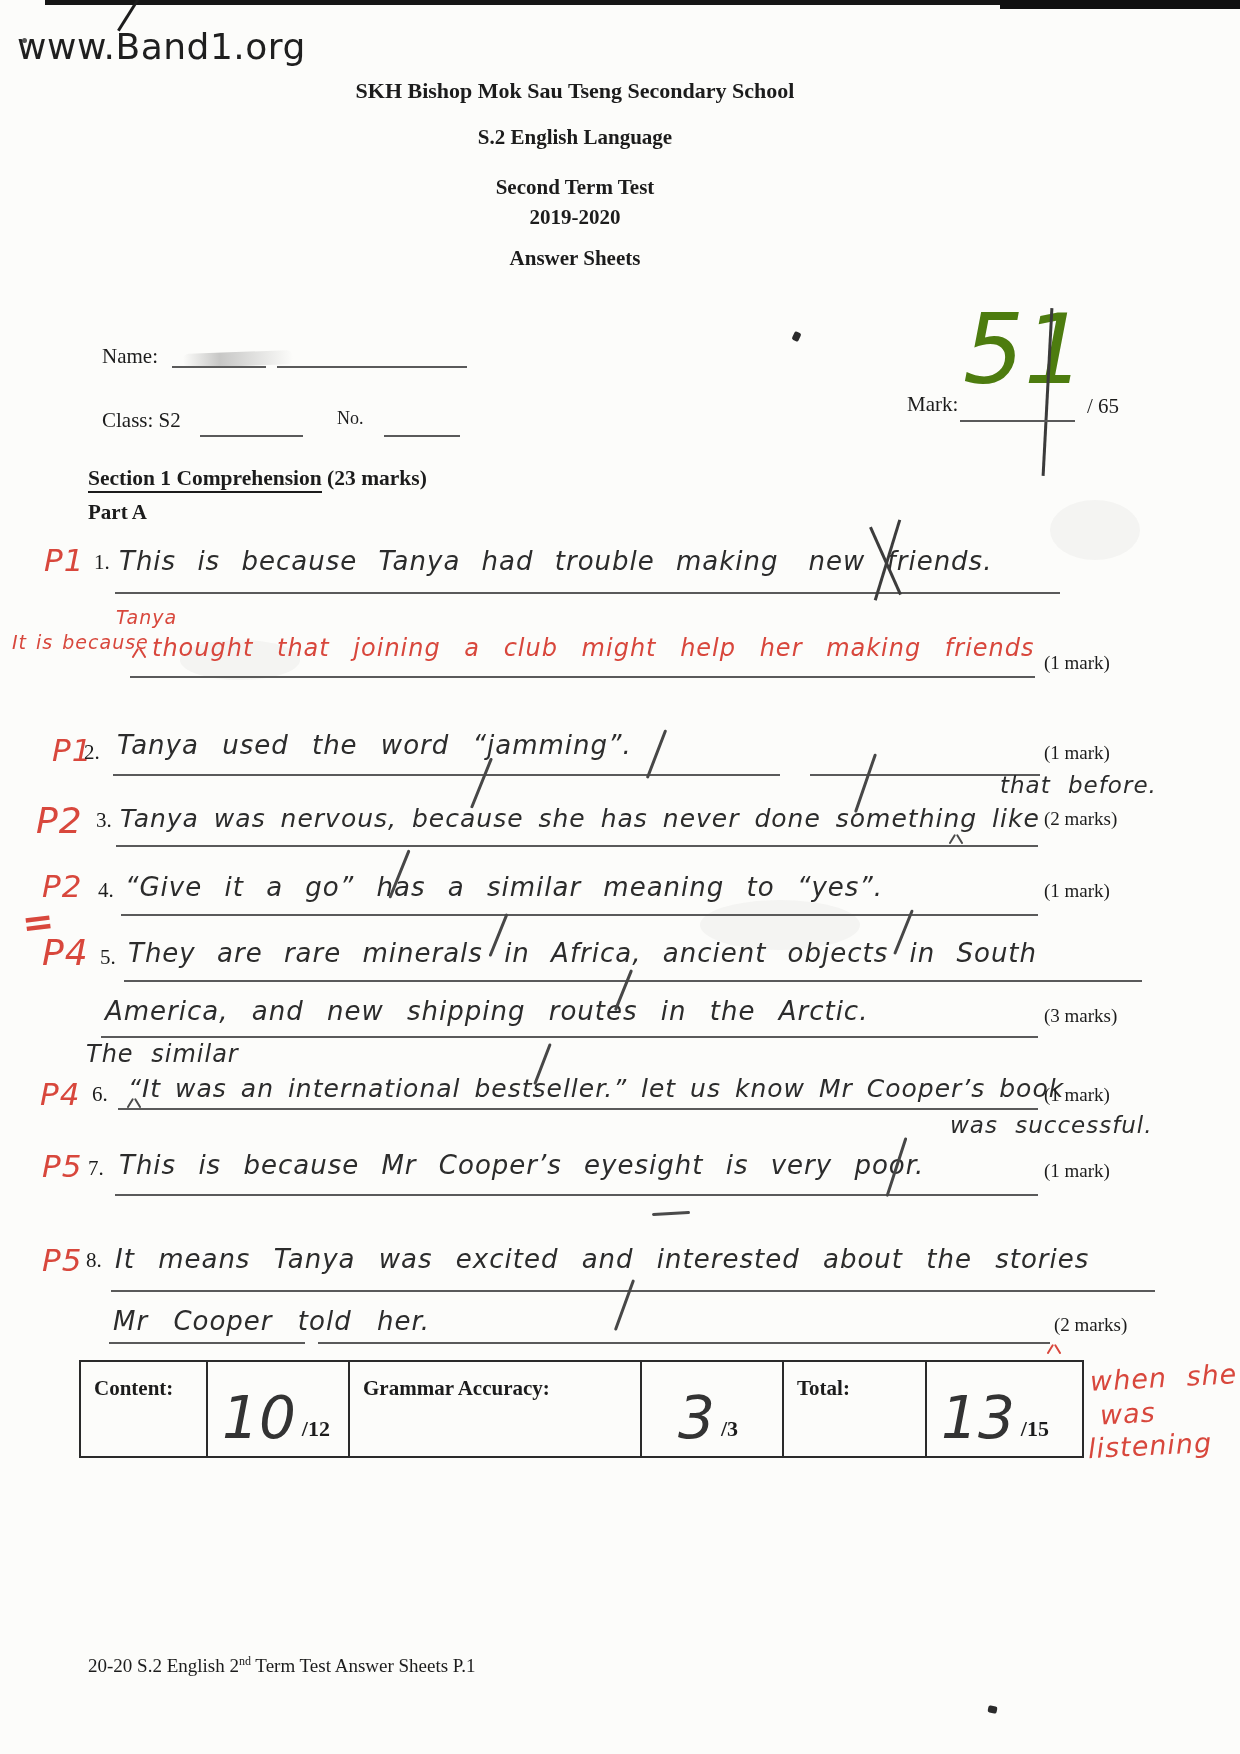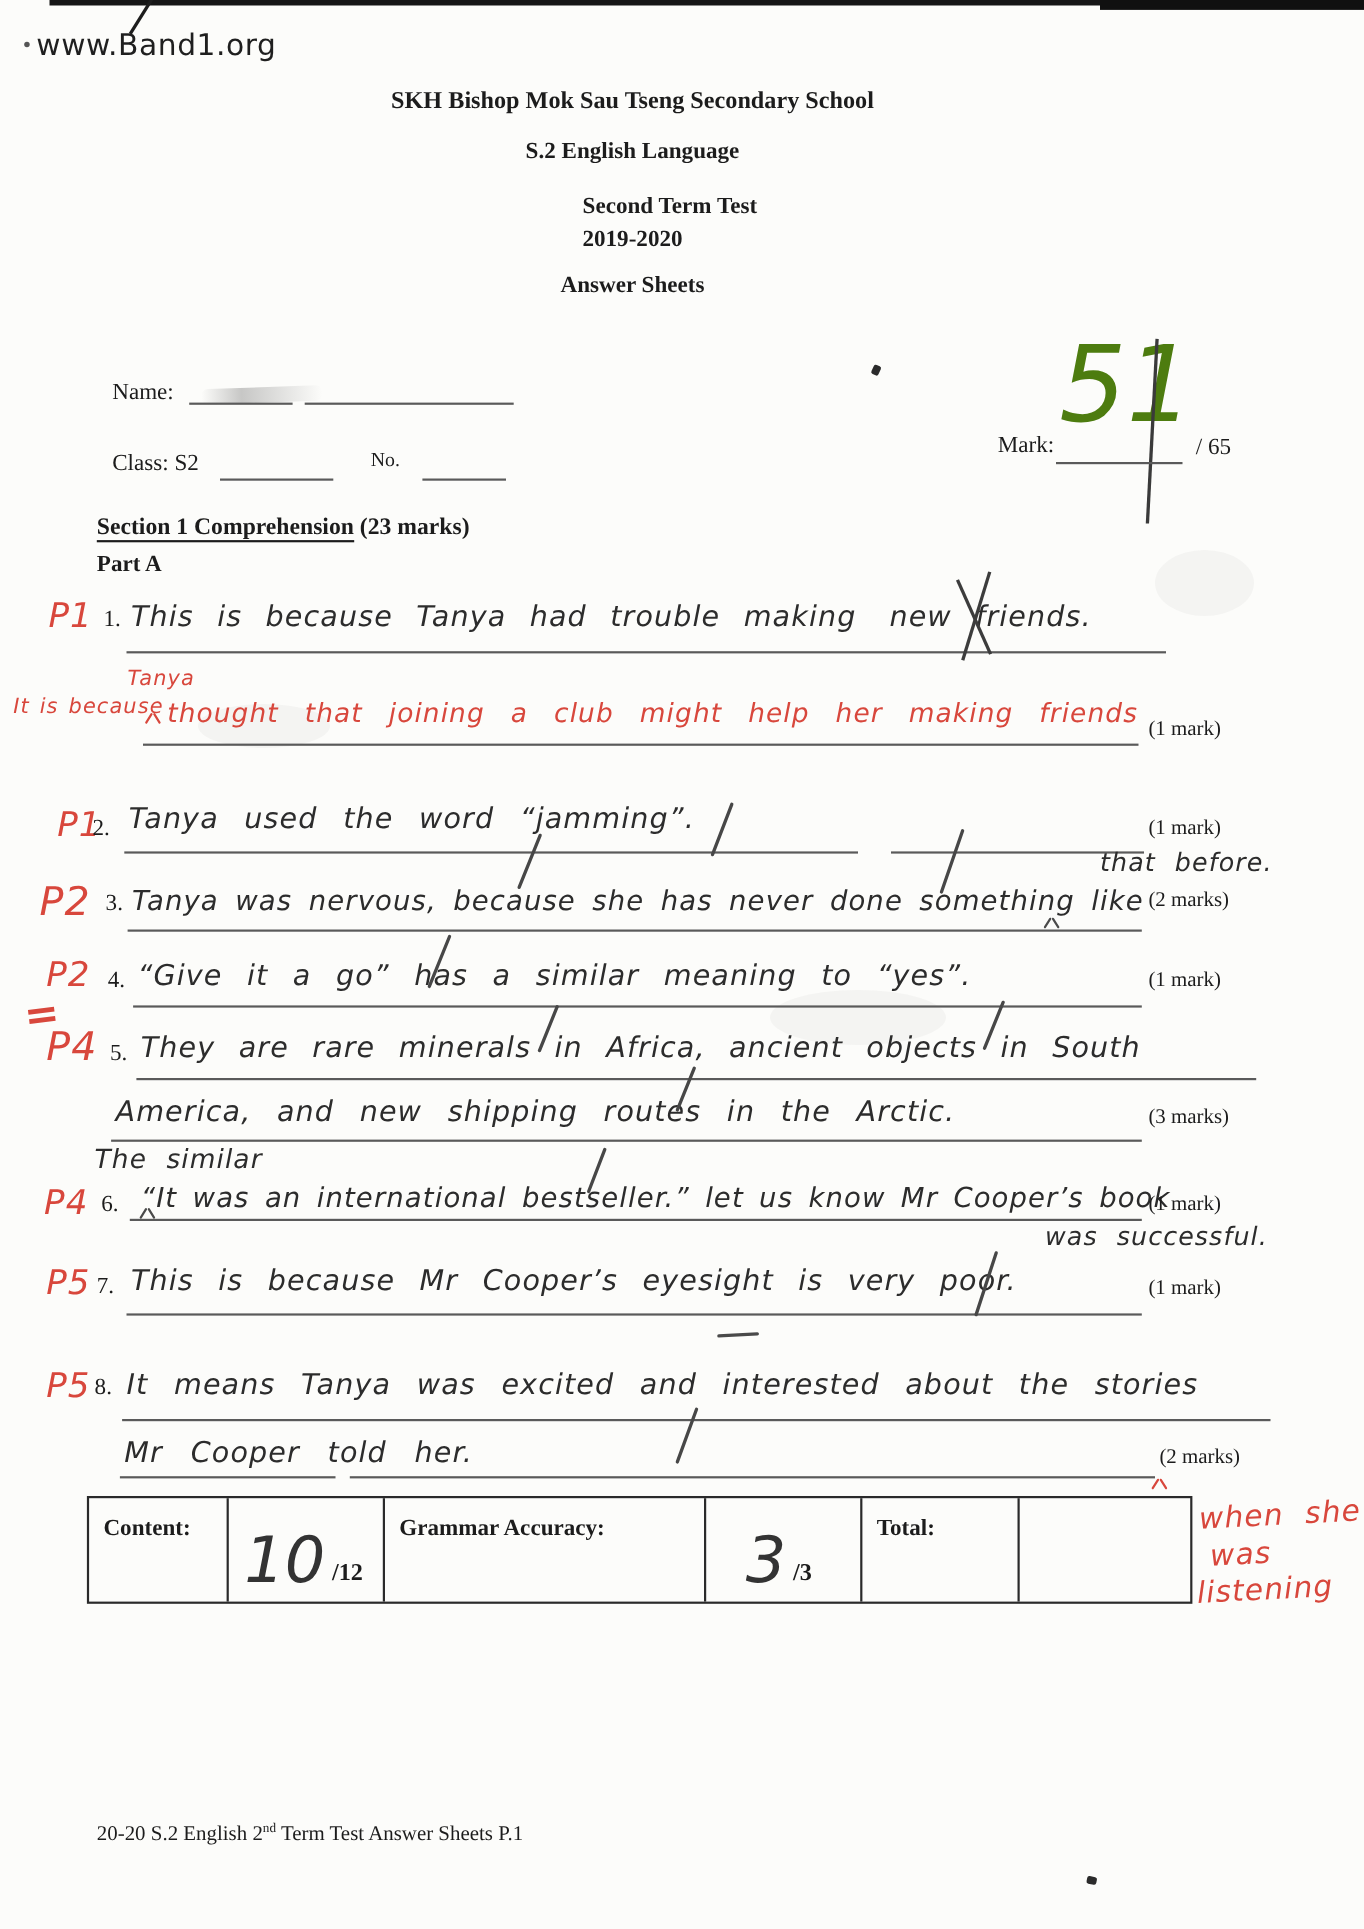--- a/index.html
+++ b/index.html
@@ -41,25 +41,25 @@
   <div class="abs" style="left:45px;top:0;width:1195px;height:5px;background:#161616;"></div>
   <div class="abs" style="left:128px;top:-8px;width:3px;height:42px;background:#1d1d1d;transform:rotate(32deg);"></div>
   <div class="abs" style="left:1000px;top:0;width:240px;height:9px;background:#101010;"></div>
   <div class="abs smudge" style="left:180px;top:640px;width:120px;height:40px;"></div>
   <div class="abs smudge" style="left:700px;top:900px;width:160px;height:50px;"></div>
   <div class="abs smudge" style="left:1050px;top:500px;width:90px;height:60px;"></div>
   <div class="abs" style="left:22px;top:38px;width:5px;height:5px;background:#555;border-radius:50%;"></div>
   <div class="abs" style="left:793px;top:332px;width:7px;height:9px;background:#2b2b2b;border-radius:2px;transform:rotate(25deg);"></div>
   <div class="abs" style="left:988px;top:1706px;width:9px;height:7px;background:#2b2b2b;border-radius:2px;transform:rotate(12deg);"></div>
 
-  <div class="abs" style="left:33px;top:26px;font-family:'DejaVu Sans',sans-serif;font-size:27px;color:#1f1f1f;letter-spacing:0.5px;">www.Band1.org</div>
+  <div class="abs" style="left:17px;top:26px;font-family:'DejaVu Sans',sans-serif;font-size:36px;color:#1f1f1f;letter-spacing:0.5px;">www.Band1.org</div>
 
   <div class="abs center printed bold" style="top:78px;font-size:22px;">SKH Bishop Mok Sau Tseng Secondary School</div>
   <div class="abs center printed bold" style="top:125px;font-size:21px;">S.2 English Language</div>
-  <div class="abs center printed bold" style="top:175px;font-size:21px;margin-left:34px;">Second Term Test</div>
+  <div class="abs center printed bold" style="top:175px;font-size:21px;">Second Term Test</div>
   <div class="abs center printed bold" style="top:205px;font-size:21px;">2019-2020</div>
   <div class="abs center printed bold" style="top:246px;font-size:21px;">Answer Sheets</div>
 
   <div class="abs printed" style="left:102px;top:344px;font-size:21px;">Name:</div>
   <div class="abs uline" style="left:172px;top:366px;width:94px;"></div>
   <div class="abs uline" style="left:277px;top:366px;width:190px;"></div>
   <div class="abs" style="left:183px;top:352px;width:110px;height:14px;background:linear-gradient(90deg,transparent,rgba(100,100,100,0.35),rgba(120,120,120,0.2),transparent);border-radius:6px;transform:rotate(-2deg);"></div>
   <div class="abs printed" style="left:102px;top:408px;font-size:21px;">Class: S2</div>
   <div class="abs uline" style="left:200px;top:435px;width:103px;"></div>
   <div class="abs printed" style="left:337px;top:408px;font-size:18px;">No.</div>
@@ -163,20 +163,24 @@
     <div class="score-cell" style="width:142px;border-right:2.5px solid #2a2a2a;box-sizing:border-box;">
       <span class="score-big">10</span>
       <span class="score-denom">/12</span>
     </div>
     <div class="tlabel" style="width:292px;border-right:2.5px solid #2a2a2a;box-sizing:border-box;">Grammar Accuracy:</div>
     <div class="score-cell" style="width:142px;border-right:2.5px solid #2a2a2a;box-sizing:border-box;padding-left:36px;">
       <span class="score-big">3</span>
       <span class="score-denom">/3</span>
     </div>
     <div class="tlabel" style="width:143px;border-right:2.5px solid #2a2a2a;box-sizing:border-box;">Total:</div>
+    <div class="score-cell" style="flex:1;">
+      <span class="score-big">13</span>
+      <span class="score-denom">/15</span>
+    </div>
   </div>
 
   <div class="abs hw-red" style="left:1090px;top:1362px;font-size:27px;transform:rotate(-3deg);">when she</div>
   <div class="abs hw-red" style="left:1100px;top:1398px;font-size:27px;transform:rotate(-3deg);">was</div>
   <div class="abs hw-red" style="left:1088px;top:1430px;font-size:27px;transform:rotate(-3deg);">listening</div>
 
   <div class="abs printed" style="left:88px;top:1654px;font-size:19px;">
     <span>20-20 S.2 English 2</span><sup style="font-size:12px;">nd</sup><span> Term Test Answer Sheets P.1</span>
   </div>
 

